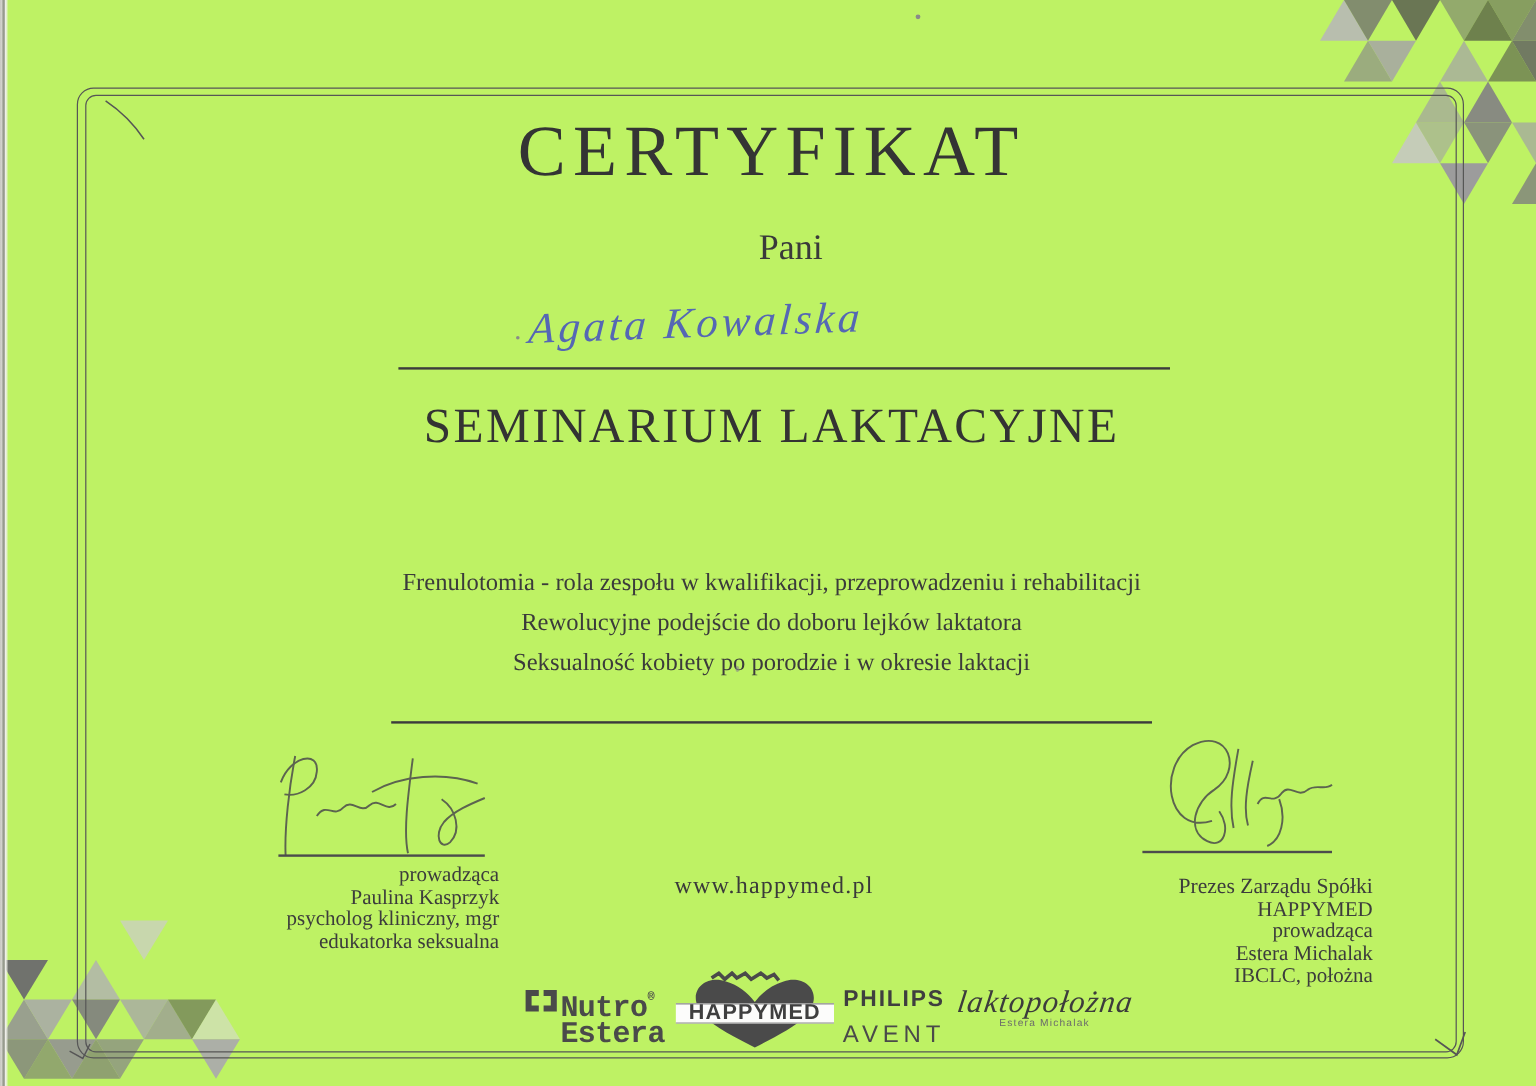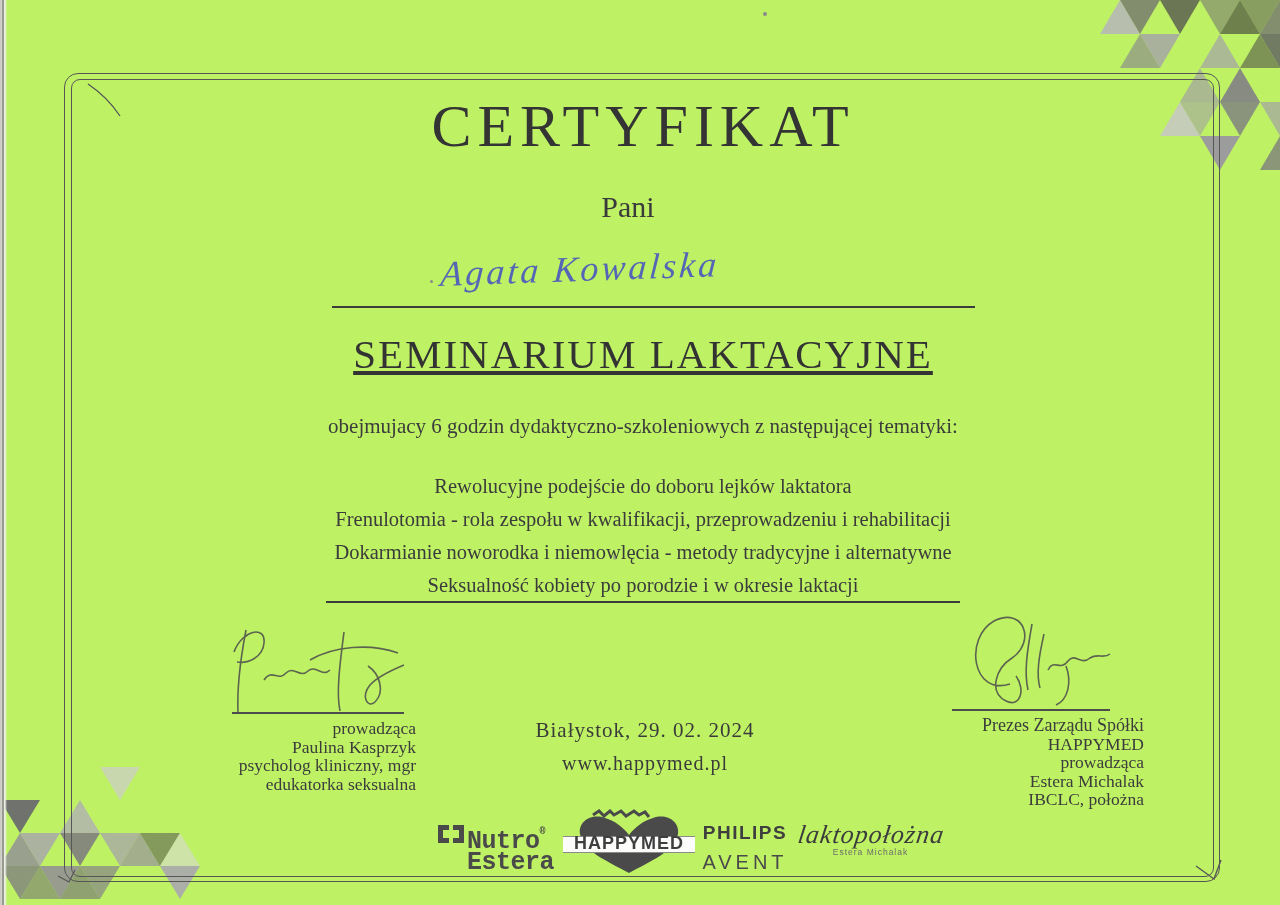--- a/index.html
+++ b/index.html
@@ -16,37 +16,37 @@
   #mosaic-bl{left:0;bottom:0;}
   
   .frame{position:absolute;border:1.6px solid #565656;border-radius:14px;z-index:2;pointer-events:none;}
   .frame.outer{left:64px;top:73px;width:1154px;height:807px;}
   .frame.inner{left:71px;top:79px;width:1141px;height:796px;border-width:1.3px;border-radius:9px;}
   #frame-ticks{position:absolute;left:0;top:0;width:1280px;height:905px;z-index:2;pointer-events:none;}
   
   .content{position:absolute;left:0;top:0;width:1280px;height:905px;z-index:3;}
   .cert-title{position:absolute;left:68px;top:92px;width:1150px;text-align:center;
       font-size:60px;letter-spacing:6px;color:#343434;font-weight:500;}
-  .salutation{position:absolute;left:53px;top:190px;width:1150px;text-align:center;font-size:30px;color:#3a3a3a;}
+  .salutation{position:absolute;left:84px;top:190px;width:1150px;text-align:center;font-size:30px;color:#3a3a3a;}
   .handwritten-name{position:absolute;left:370px;top:248px;width:420px;text-align:center;
       font-style:italic;font-size:36px;color:#4a58bd;transform:rotate(-2deg) skewX(-6deg);
       letter-spacing:3px;opacity:.9;}
   .rule{position:absolute;background:#3c3c3c;}
   .rule.name-line{left:332px;top:306px;width:643px;height:2px;}
   .seminar-title{position:absolute;left:68px;top:330px;width:1150px;text-align:center;
-      font-size:41px;letter-spacing:2px;color:#333;text-decoration:underline;}
+      font-size:41px;letter-spacing:2px;color:#333;}
   .intro{position:absolute;left:68px;top:414px;width:1150px;text-align:center;font-size:21px;color:#3b3b3b;}
   .topics{position:absolute;left:68px;top:470px;width:1150px;text-align:center;
       font-size:20.5px;line-height:33px;color:#3b3b3b;}
   .rule.topics-line{left:326px;top:601px;width:634px;height:2px;}
   
   .sig-svg{position:absolute;}
   .sig-line{position:absolute;background:#4c4c4c;height:1.6px;}
   .sig-block{position:absolute;text-align:right;font-size:17.5px;line-height:18.5px;color:#3c3c3c;}
-  .sig-block .big{font-size:18px;}
+  .sig-block .big{font-size:18px;margin-top:13px;}
   .center-block{position:absolute;left:490px;top:718px;width:310px;text-align:center;color:#3a3a3a;}
   .place-date{font-size:21px;letter-spacing:1px;}
   .website{font-size:20px;letter-spacing:1px;margin-top:9px;}
   .logo-nutro{position:absolute;left:437px;top:821px;display:flex;align-items:flex-start;
       font-family:"Liberation Sans",sans-serif;color:#4a4a4a;}
   .logo-nutro .nicon{margin-top:3px;margin-right:2px;}
   .logo-nutro .ntext{font-weight:bold;font-size:25px;line-height:21px;letter-spacing:-.5px;font-family:Liberation Mono, monospace;}
   .logo-nutro sup{font-size:10px;vertical-align:14px;}
   .logo-philips{position:absolute;left:699px;top:822px;width:92px;text-align:center;
       font-family:"Liberation Sans",sans-serif;color:#3f3f3f;}
@@ -123,26 +123,24 @@
 
   <div class="content">
 
     <div class="cert-title">CERTYFIKAT</div>
     <div class="salutation">Pani</div>
 
     <div class="handwritten-name">Agata Kowalska</div>
     <div class="rule name-line"></div>
 
     <div class="seminar-title">SEMINARIUM LAKTACYJNE</div>
-    <div class="intro">obejmujacy 6 godzin dydaktyczno-szkoleniowych z następującej tematyki:</div>
 
     <div class="topics">
+      <div>Frenulotomia - rola zespołu w kwalifikacji, przeprowadzeniu i rehabilitacji</div>
       <div>Rewolucyjne podejście do doboru lejków laktatora</div>
-      <div>Frenulotomia - rola zespołu w kwalifikacji, przeprowadzeniu i rehabilitacji</div>
-      <div>Dokarmianie noworodka i niemowlęcia - metody tradycyjne i alternatywne</div>
       <div>Seksualność kobiety po porodzie i w okresie laktacji</div>
     </div>
     <div class="rule topics-line"></div>
 
     <svg class="sig-svg" style="left:222px;top:618px;" width="195" height="100" viewBox="0 0 195 100" stroke="#4c4c4c" stroke-width="1.6" fill="none" opacity=".85">
       <path d="M24,12 C19,38 15,72 16,95"></path>
       <path d="M12,34 C20,12 44,7 42,25 C41,39 26,46 15,44"></path>
       <path d="M42,62 C50,50 56,64 64,55 C72,47 78,61 86,53 C94,46 100,60 108,52"></path>
       <path d="M88,42 C112,28 148,25 176,35"></path>
       <path d="M122,14 C118,45 114,75 118,93"></path>
@@ -150,21 +148,20 @@
     </svg>
     <div class="sig-line" style="left:232px;top:712px;width:172px;"></div>
     <div class="sig-block" style="left:220px;top:719px;width:196px;">
       <div>prowadząca</div>
       <div>Paulina Kasprzyk</div>
       <div>psycholog kliniczny, mgr</div>
       <div>edukatorka seksualna</div>
     </div>
 
     <div class="center-block">
-      <div class="place-date">Białystok, 29. 02. 2024</div>
       <div class="website">www.happymed.pl</div>
     </div>
 
     <svg class="sig-svg" style="left:948px;top:608px;" width="175" height="102" viewBox="0 0 175 102" stroke="#4c4c4c" stroke-width="1.6" fill="none" opacity=".85">
       <path d="M62,76 C24,88 16,30 46,13 C76,-2 88,34 64,50 C48,60 40,84 58,93 C72,100 78,82 68,68"></path>
       <path d="M84,16 C79,44 76,64 80,82"></path>
       <path d="M96,26 C91,48 88,66 92,80"></path>
       <path d="M100,62 C106,50 112,64 120,53 C127,44 133,58 142,50 C149,45 156,51 162,46"></path>
       <path d="M118,58 C124,74 120,92 108,97"></path>
     </svg>

